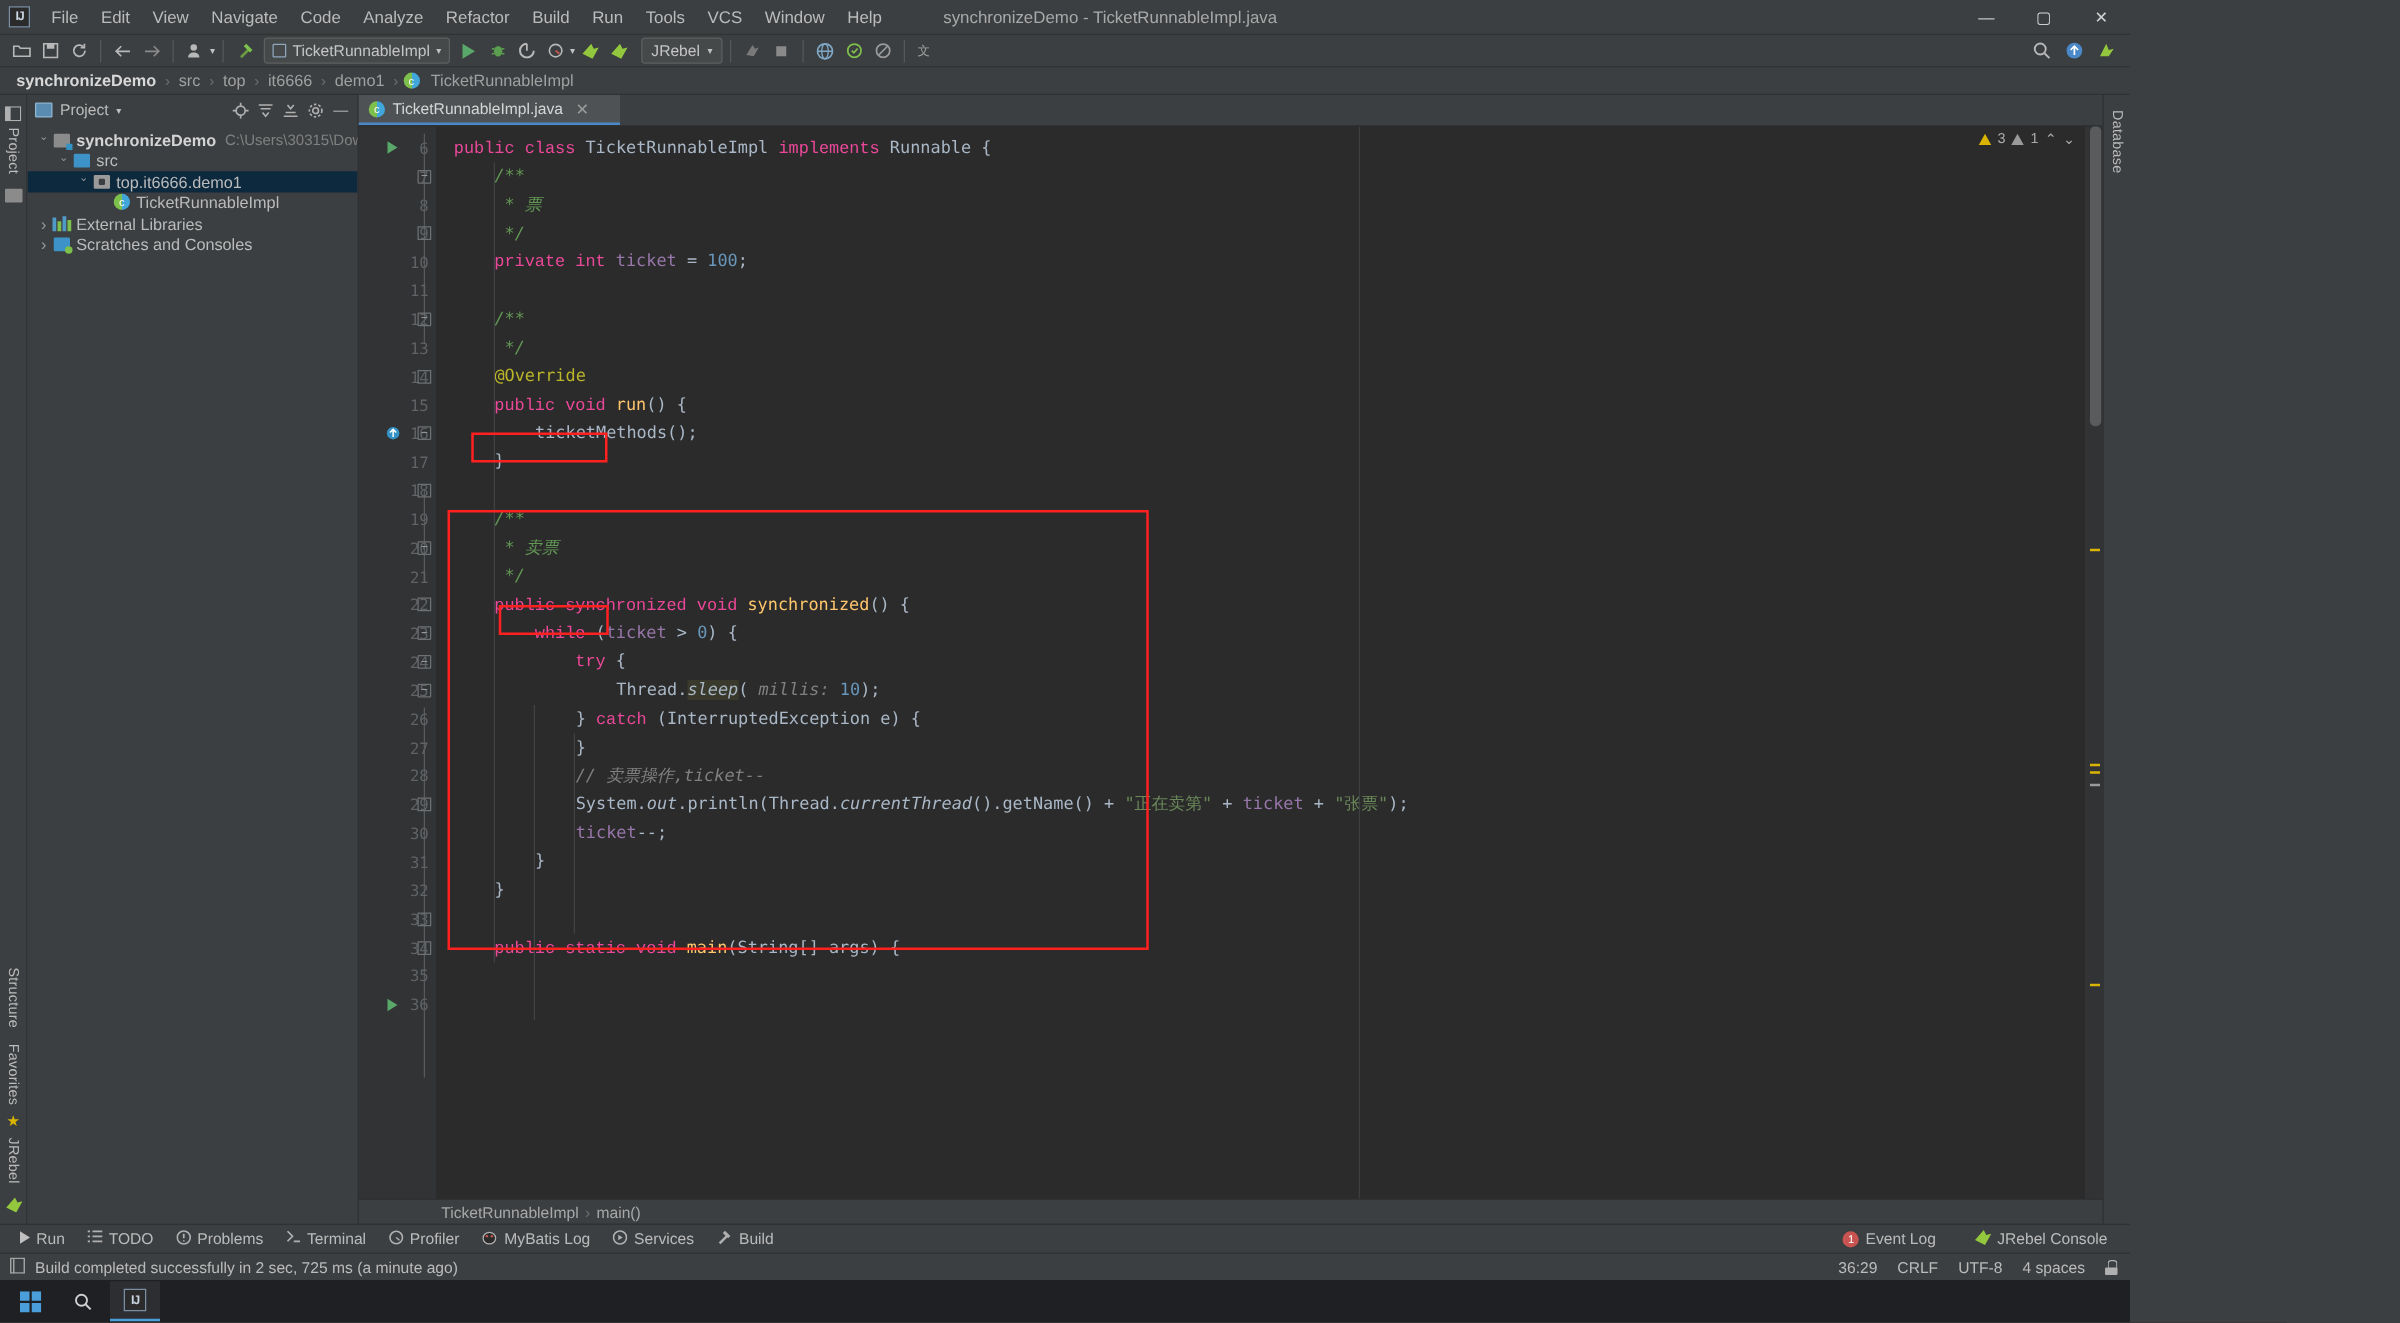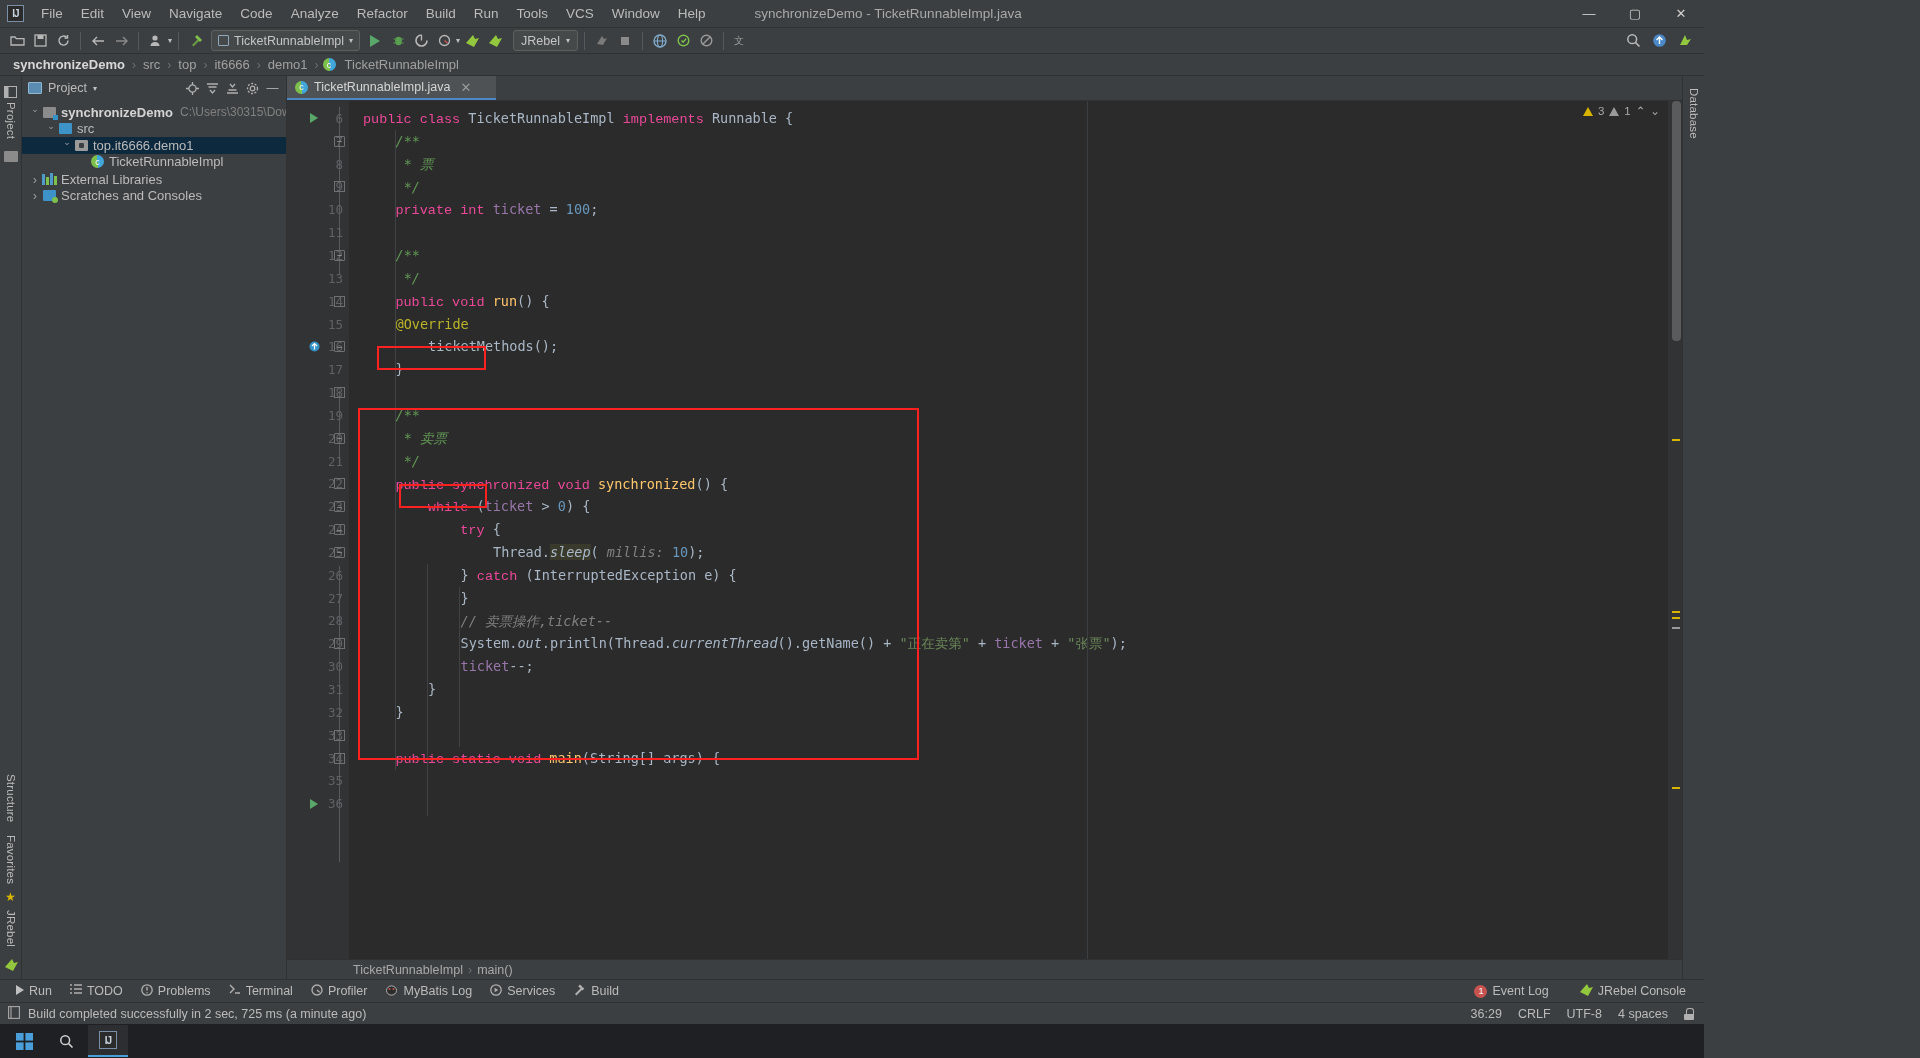--- a/index.html
+++ b/index.html
@@ -671,22 +671,22 @@
           <div class="indent-guide" style="left:110px;top:486px;height:160px;"></div>
 
           <div class="cline"><span class="kw">public class </span><span class="cls">TicketRunnableImpl </span><span class="kw">implements </span><span class="cls">Runnable </span><span class="pln">{</span></div>
           <div class="cline"><span class="cmt">    /**</span></div>
           <div class="cline"><span class="cmt">     * 票</span></div>
           <div class="cline"><span class="cmt">     */</span></div>
           <div class="cline"><span class="kw">    private int </span><span class="fld">ticket </span><span class="pln">= </span><span class="num">100</span><span class="pln">;</span></div>
           <div class="cline"> </div>
           <div class="cline"><span class="cmt">    /**</span></div>
           <div class="cline"><span class="cmt">     */</span></div>
+          <div class="cline"><span class="ann">    @Override</span></div>
           <div class="cline"><span class="kw">    public void </span><span class="mth">run</span><span class="pln">() {</span></div>
-          <div class="cline"><span class="ann">    @Override</span></div>
           <div class="cline"><span class="pln">        ticketMethods();</span></div>
           <div class="cline"><span class="pln">    }</span></div>
           <div class="cline"> </div>
           <div class="cline"><span class="cmt">    /**</span></div>
           <div class="cline"><span class="cmt">     * 卖票</span></div>
           <div class="cline"><span class="cmt">     */</span></div>
           <div class="cline"><span class="kw">    public synchronized void </span><span class="mth">synchronized</span><span class="pln">() {</span></div>
           <div class="cline"><span class="kw">        while </span><span class="pln">(</span><span class="fld">ticket </span><span class="pln">&gt; </span><span class="num">0</span><span class="pln">) {</span></div>
           <div class="cline"><span class="kw">            try </span><span class="pln">{</span></div>
           <div class="cline"><span class="cls">                Thread.</span><span class="stat"><span class="hl-sleep">sleep</span></span><span class="pln">( </span><span class="hint">millis: </span><span class="num">10</span><span class="pln">);</span></div>

